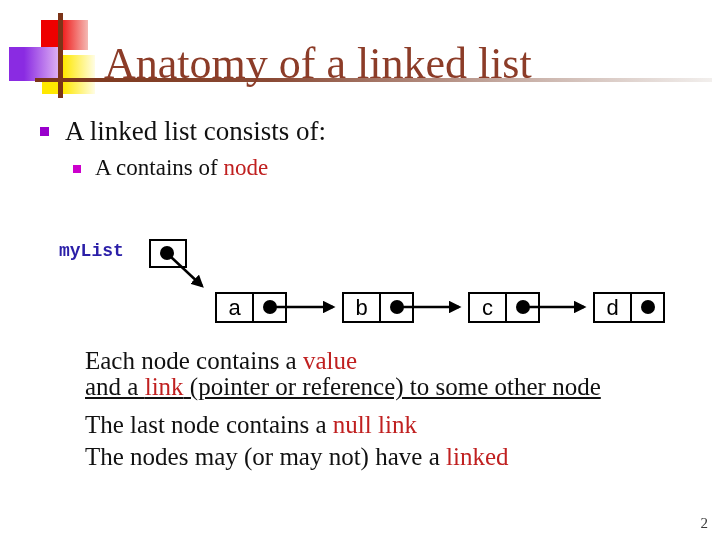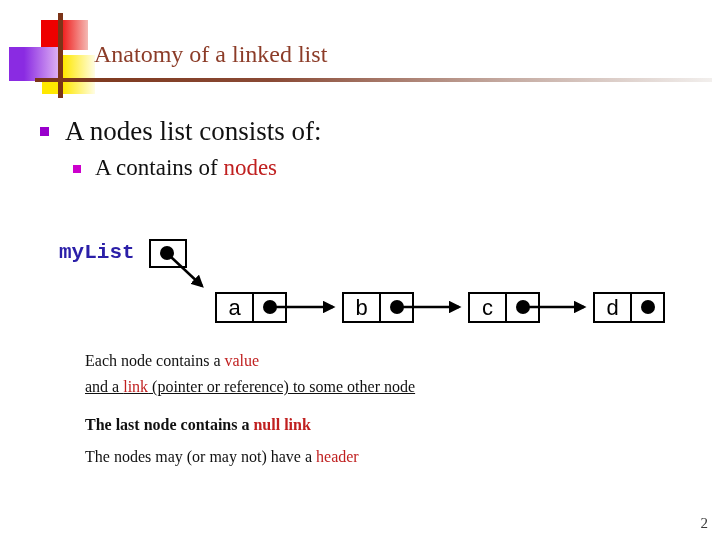--- a/index.html
+++ b/index.html
@@ -12,62 +12,62 @@
   .sq-red{left:41px;top:20px;width:47px;height:30px;
     background:linear-gradient(to right,#ee0000 35%,#f4b9b4 100%);}
   .sq-yellow{left:42px;top:55px;width:53px;height:39px;
     background:linear-gradient(to right,#ffe800 40%,#fffde4 100%);}
   .sq-purple{left:9px;top:47px;width:50px;height:34px;
     background:linear-gradient(to right,#8a2be2 30%,#dfb2f4 100%);}
   .v-line{left:58px;top:13px;width:5px;height:85px;background:#7b3418;}
   .h-line{left:35px;top:78px;width:677px;height:4px;
     background:linear-gradient(to right,#7b3418 0%,#8a4a35 35%,#c5aba2 70%,#f2efed 100%);}
   
-  .title{position:absolute;left:94px;top:42px;font-size:24px;color:#8c3c28;
+  .title{position:absolute;left:104px;top:42px;font-size:44px;color:#8c3c28;
     white-space:nowrap;line-height:1;}
   
   .b1-sq{position:absolute;left:40px;top:127px;width:9px;height:9px;background:#9900cc;}
   .b1-text{position:absolute;left:65px;top:116px;font-size:27px;color:#111;white-space:nowrap;}
   .b2-sq{position:absolute;left:73px;top:165px;width:8px;height:8px;background:#cc00cc;}
   .b2-text{position:absolute;left:95px;top:155px;font-size:23px;color:#111;white-space:nowrap;}
   .red{color:#c02020;}
   
   .list-label{position:absolute;left:59px;top:241px;font-family:"Liberation Mono",monospace;
-    font-size:21px;font-weight:bold;color:#2b1fa8;white-space:nowrap;}
+    font-size:18px;font-weight:bold;color:#2b1fa8;white-space:nowrap;}
   .hdr-box{position:absolute;left:149px;top:239px;width:38px;height:29px;
     border:2px solid #000;box-sizing:border-box;background:#fff;}
   .node{position:absolute;top:292px;width:72px;height:31px;border:2px solid #000;
     box-sizing:border-box;background:#fff;display:flex;}
   .node .val{width:35px;border-right:2px solid #000;display:flex;align-items:center;
     justify-content:center;font-family:"Liberation Sans",sans-serif;font-size:22px;color:#000;}
   .node .ptr{flex:1;}
   .node-a{left:215px;} .node-b{left:342px;} .node-c{left:468px;} .node-d{left:593px;}
   svg.overlay{position:absolute;left:0;top:0;width:720px;height:540px;pointer-events:none;}
   
-  .body-line{position:absolute;left:85px;font-size:16px;color:#111;white-space:nowrap;line-height:26px;}
-  .bl-0{top:348px;} .bl-1{top:374px;text-decoration:underline;} .bl-2{top:412px;font-weight:bold;} .bl-3{top:444px;}
+  .body-line{position:absolute;left:85px;font-size:25px;color:#111;white-space:nowrap;line-height:26px;}
+  .bl-0{top:348px;} .bl-1{top:374px;text-decoration:underline;} .bl-2{top:412px;} .bl-3{top:444px;}
   
   .page-num{position:absolute;right:12px;bottom:8px;font-size:15px;color:#3a3a3a;}
 </style>
 </head>
 <body>
 
 <div class="decor sq-red"></div>
 <div class="decor sq-yellow"></div>
 <div class="decor sq-purple"></div>
 <div class="decor v-line"></div>
 <div class="decor h-line"></div>
 
 <div class="title">Anatomy of a linked list</div>
 
 <div class="b1-sq"></div>
-<div class="b1-text">A nodes list consists of:</div>
+<div class="b1-text">A linked list consists of:</div>
 
 <div class="b2-sq"></div>
-<div class="b2-text"><span>A contains of </span><span class="red">nodes</span><span></span></div>
+<div class="b2-text"><span>A contains of </span><span class="red">node</span><span></span></div>
 
 <div class="list-label">myList</div>
 <div class="hdr-box"></div>
 
 <div class="node node-a">
   <div class="val">a</div>
   <div class="ptr"></div>
 </div>
 <div class="node node-b">
   <div class="val">b</div>
@@ -95,15 +95,15 @@
   <circle cx="397" cy="307" r="7" fill="#000"></circle>
   <line x1="397" y1="307" x2="459" y2="307" stroke="#000" stroke-width="2.5" marker-end="url(#ah)"></line>
   <circle cx="523" cy="307" r="7" fill="#000"></circle>
   <line x1="523" y1="307" x2="584" y2="307" stroke="#000" stroke-width="2.5" marker-end="url(#ah)"></line>
   <circle cx="648" cy="307" r="7" fill="#000"></circle>
 </svg>
 
 <div class="body-line bl-0"><span>Each node contains a </span><span class="red">value</span><span></span></div>
 <div class="body-line bl-1"><span>and a </span><span class="red">link</span><span> (pointer or reference) to some other node</span></div>
 <div class="body-line bl-2"><span>The last node contains a </span><span class="red">null link</span><span></span></div>
-<div class="body-line bl-3"><span>The nodes may (or may not) have a </span><span class="red">header</span><span></span></div>
+<div class="body-line bl-3"><span>The nodes may (or may not) have a </span><span class="red">linked</span><span></span></div>
 
 <div class="page-num">2</div>
 
 </body></html>

